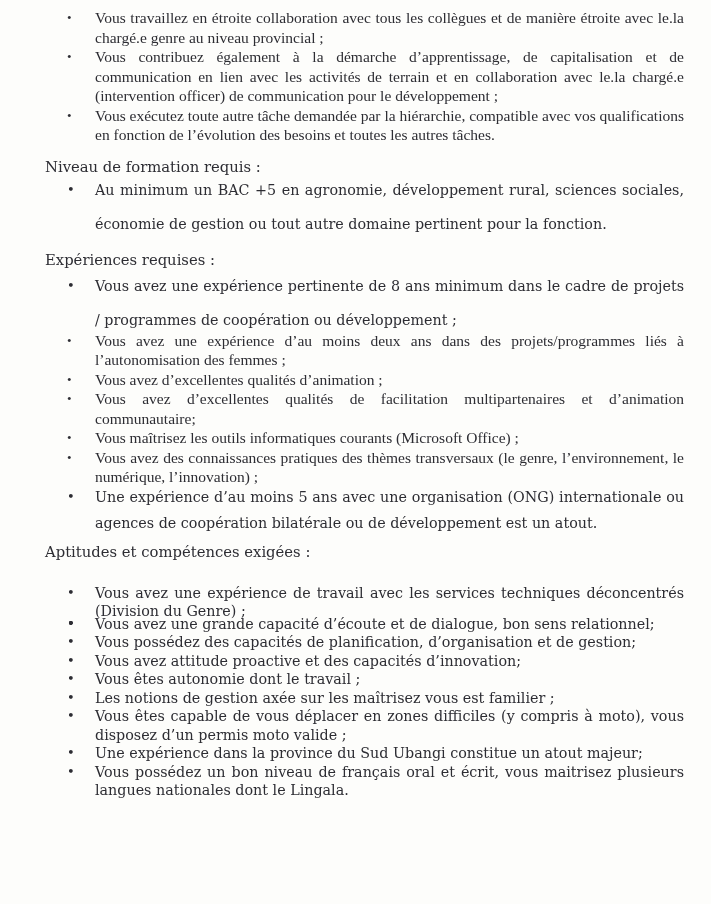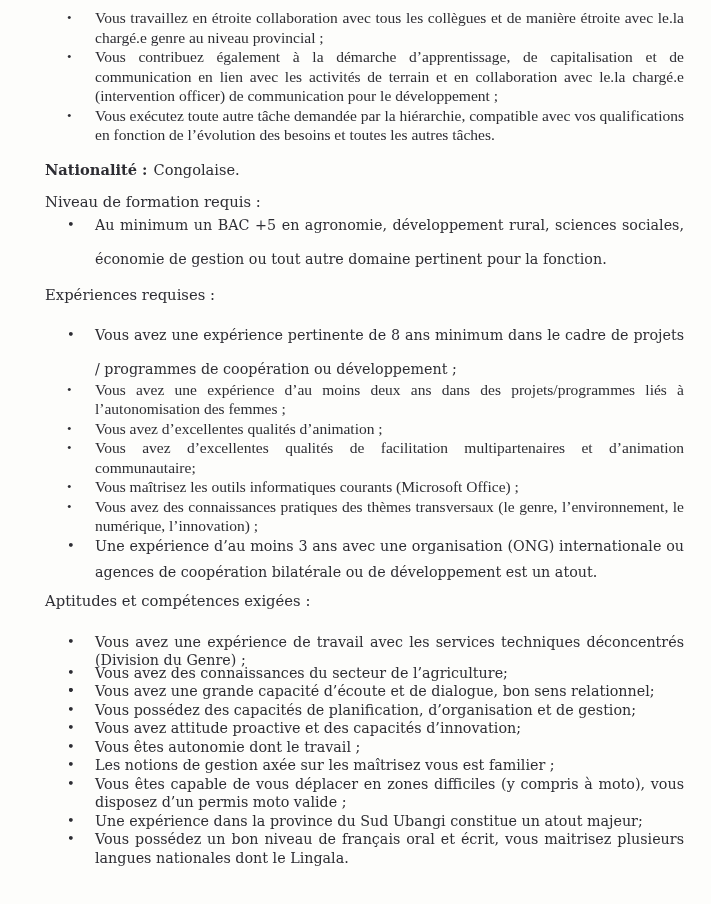--- a/index.html
+++ b/index.html
@@ -58,65 +58,62 @@
   }
   .kv .lbl { font-weight: 700; margin-right: 6px; }
   .hd {
     font-family: "DejaVu Serif", serif;
     font-weight: 400;
     font-size: 14.8px;
     line-height: 20px;
     color: var(--ink);
   }
   #edu-hd { margin: 12px 0 2px 0; }
-  #exp-hd { margin: 15px 0 19px 0; }
+  #exp-hd { margin: 15px 0 5px 0; }
   #apt-hd { margin: 9px 0 28px 0; }
 </style>
 </head>
 <body>
 
 <div class="page">
 
   <section>
     <ul class="blist">
         <li class="item"><span class="marker">•</span><span class="text">Vous travaillez en étroite collaboration avec tous les collègues et de manière étroite avec le.la chargé.e genre au niveau provincial ;</span></li>
         <li class="item"><span class="marker">•</span><span class="text">Vous contribuez également à la démarche d’apprentissage, de capitalisation et de communication en lien avec les activités de terrain et en collaboration avec le.la chargé.e (intervention officer) de communication pour le développement ;</span></li>
         <li class="item"><span class="marker">•</span><span class="text">Vous exécutez toute autre tâche demandée par la hiérarchie, compatible avec vos qualifications en fonction de l’évolution des besoins et toutes les autres tâches.</span></li>
       </ul>
   </section>
 
-  <p class="kv">
-    <strong class="lbl">Nationalité :</strong><span>Congolaise.</span>
-  </p>
 
   <section>
     <h3 class="hd" id="edu-hd">Niveau de formation requis :</h3>
     <ul class="blist">
         <li class="item spaced f-g"><span class="marker">•</span><span class="text">Au minimum un BAC +5 en agronomie, développement rural, sciences sociales, économie de gestion ou tout autre domaine pertinent pour la fonction.</span></li>
       </ul>
   </section>
 
   <section>
     <h3 class="hd" id="exp-hd">Expériences requises :</h3>
     <ul class="blist">
         <li class="item spaced f-g"><span class="marker">•</span><span class="text">Vous avez une expérience pertinente de 8 ans minimum dans le cadre de projets / programmes de coopération ou développement ;</span></li>
         <li class="item"><span class="marker">•</span><span class="text">Vous avez une expérience d’au moins deux ans dans des projets/programmes liés à l’autonomisation des femmes ;</span></li>
         <li class="item"><span class="marker">•</span><span class="text">Vous avez d’excellentes qualités d’animation ;</span></li>
         <li class="item"><span class="marker">•</span><span class="text">Vous avez d’excellentes qualités de facilitation multipartenaires et d’animation communautaire;</span></li>
         <li class="item"><span class="marker">•</span><span class="text">Vous maîtrisez les outils informatiques courants (Microsoft Office) ;</span></li>
         <li class="item"><span class="marker">•</span><span class="text">Vous avez des connaissances pratiques des thèmes transversaux (le genre, l’environnement, le numérique, l’innovation) ;</span></li>
-        <li class="item mid f-g"><span class="marker">•</span><span class="text">Une expérience d’au moins 3 ans avec une organisation (ONG) internationale ou agences de coopération bilatérale ou de développement est un atout.</span></li>
+        <li class="item mid f-g"><span class="marker">•</span><span class="text">Une expérience d’au moins 5 ans avec une organisation (ONG) internationale ou agences de coopération bilatérale ou de développement est un atout.</span></li>
       </ul>
   </section>
 
   <section>
     <h3 class="hd" id="apt-hd">Aptitudes et compétences exigées :</h3>
     <ul class="blist tight">
         <li class="item spaced f-g"><span class="marker">•</span><span class="text">Vous avez une expérience de travail avec les services techniques déconcentrés (Division du Genre) ;</span></li>
-        <li class="item f-g"><span class="marker">•</span><span class="text">Vous avez des connaissances du secteur de l’agriculture;</span></li>
+        <li class="item f-g"><span class="marker">•</span></li>
         <li class="item left f-g"><span class="marker">•</span></li>
         <li class="item f-g"><span class="marker">•</span><span class="text">Vous avez une grande capacité d’écoute et de dialogue, bon sens relationnel;</span></li>
         <li class="item f-g"><span class="marker">•</span><span class="text">Vous possédez des capacités de planification, d’organisation et de gestion;</span></li>
         <li class="item f-g"><span class="marker">•</span><span class="text">Vous avez attitude proactive et des capacités d’innovation;</span></li>
         <li class="item f-g"><span class="marker">•</span><span class="text">Vous êtes autonomie dont le travail ;</span></li>
         <li class="item f-g"><span class="marker">•</span><span class="text">Les notions de gestion axée sur les maîtrisez vous est familier ;</span></li>
         <li class="item f-g"><span class="marker">•</span><span class="text">Vous êtes capable de vous déplacer en zones difficiles (y compris à moto), vous disposez d’un permis moto valide ;</span></li>
         <li class="item f-g"><span class="marker">•</span><span class="text">Une expérience dans la province du Sud Ubangi constitue un atout majeur;</span></li>
         <li class="item f-g"><span class="marker">•</span><span class="text">Vous possédez un bon niveau de français oral et écrit, vous maitrisez plusieurs langues nationales dont le Lingala.</span></li>
       </ul>

